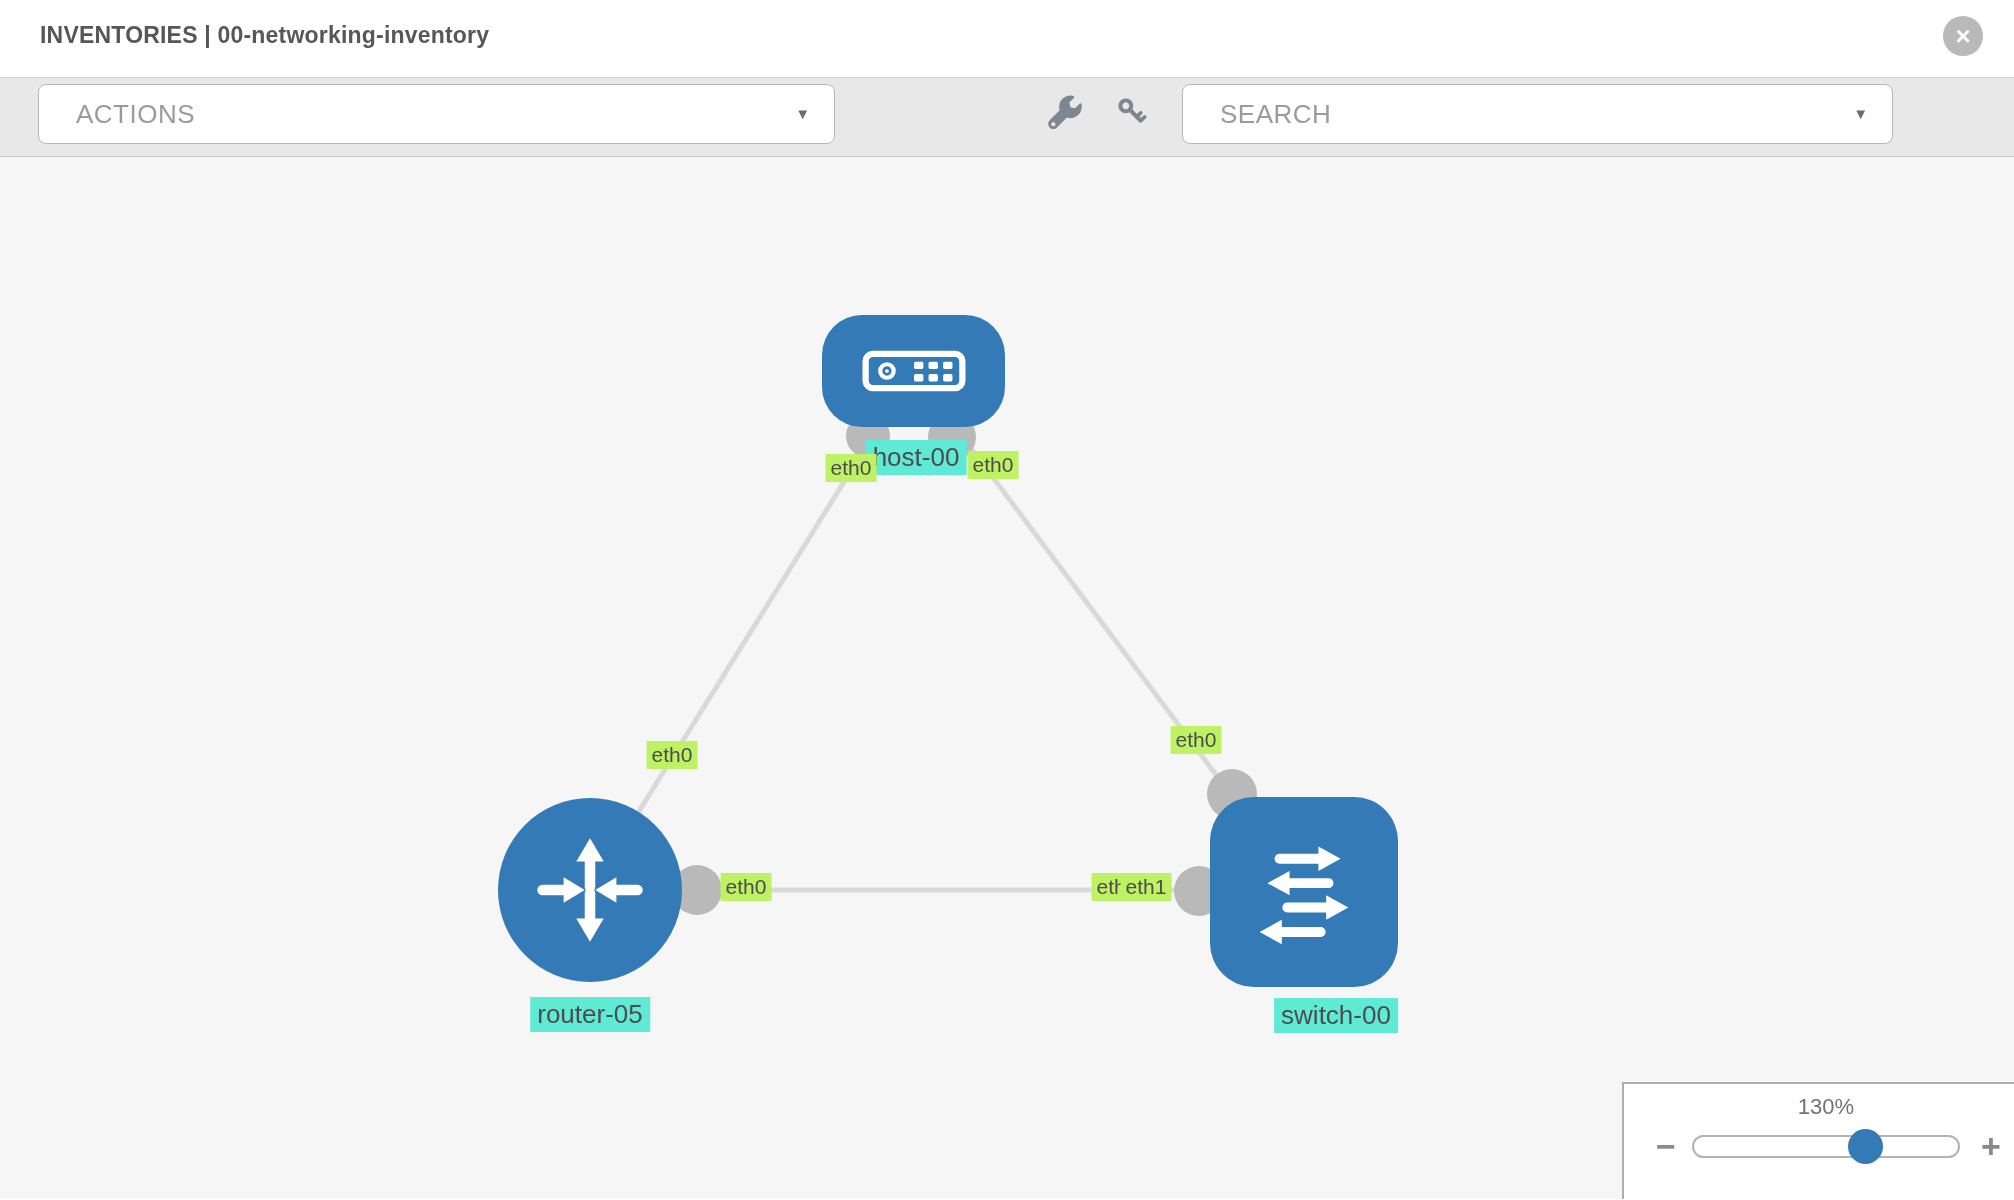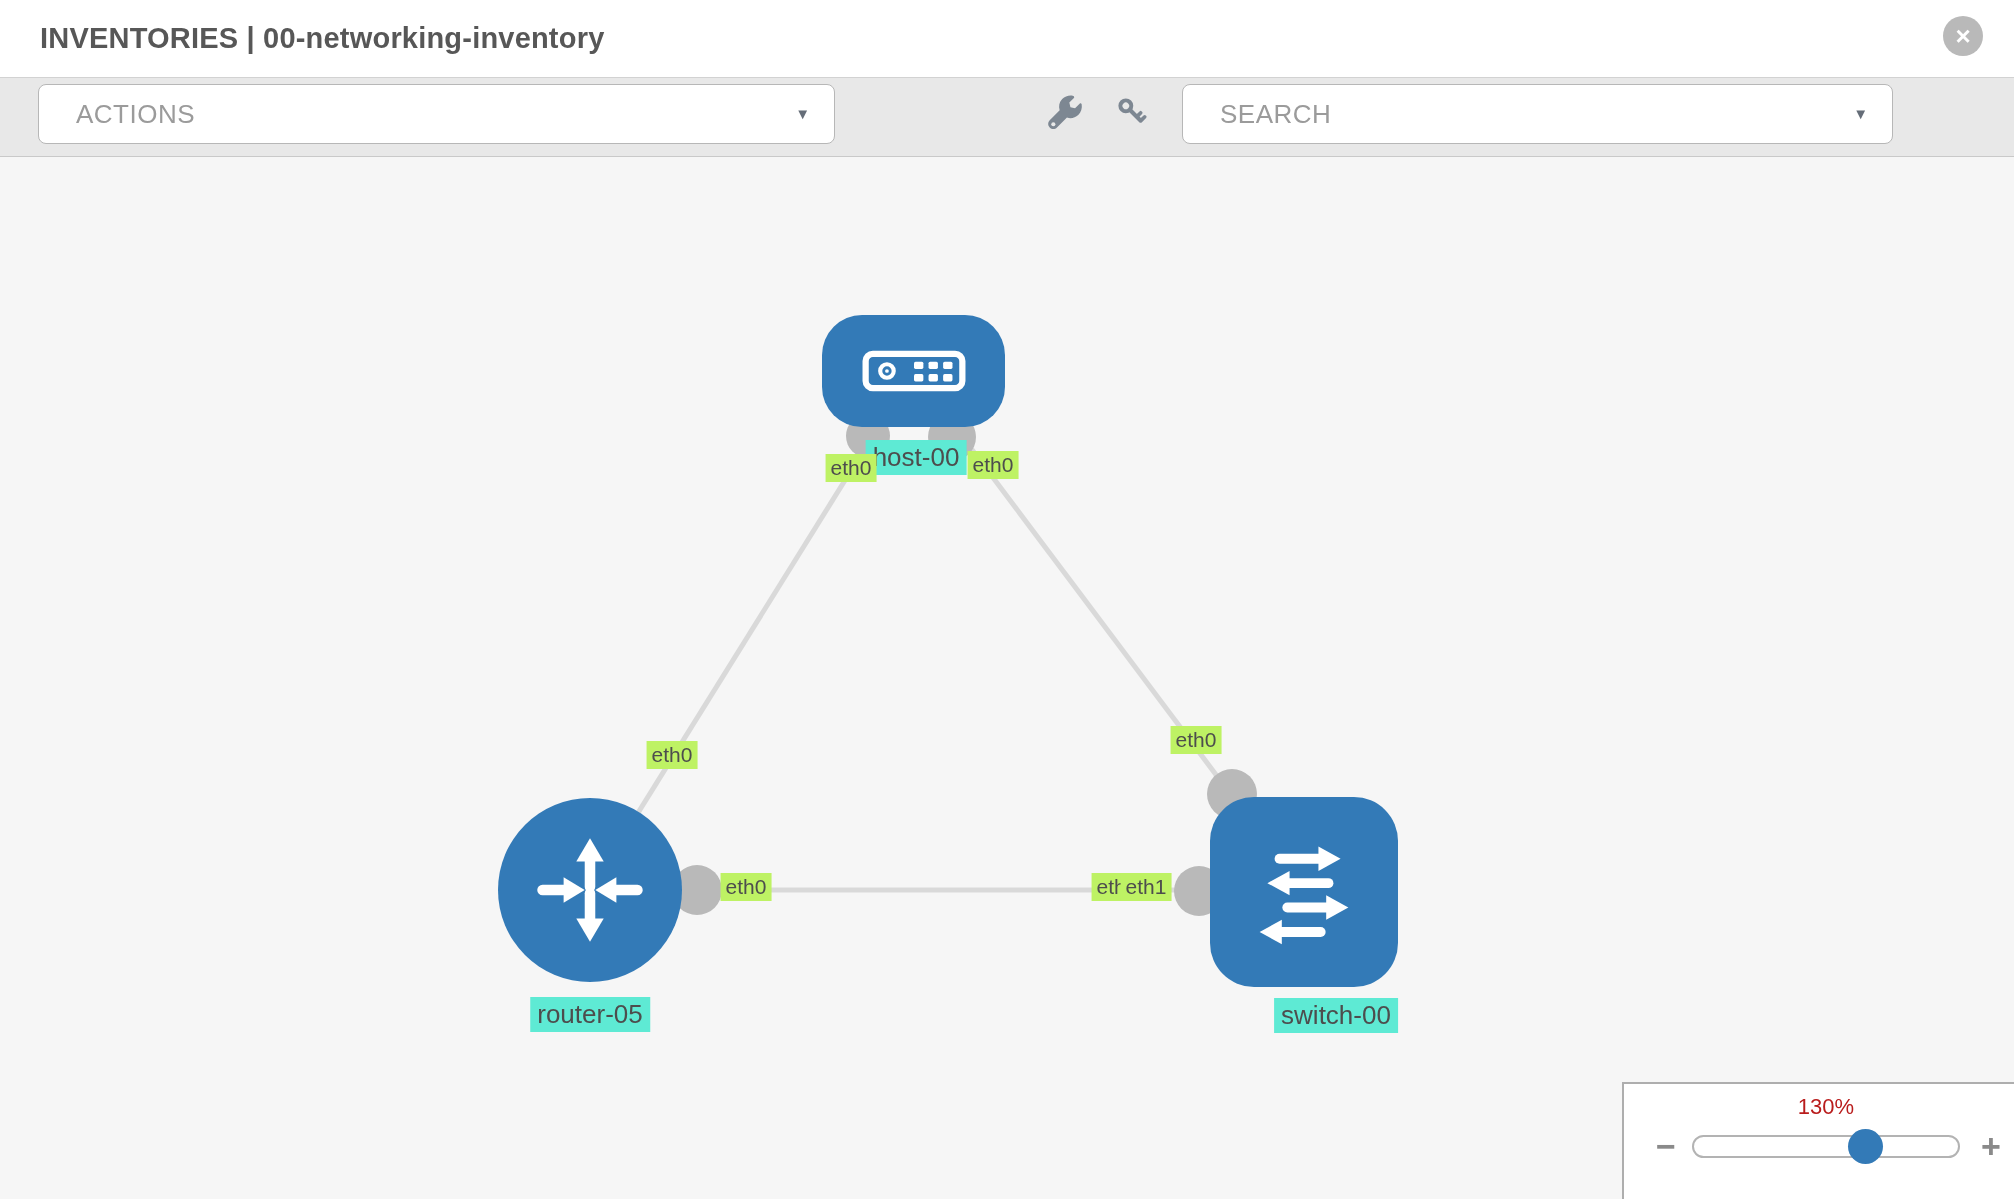--- a/index.html
+++ b/index.html
@@ -1,21 +1,21 @@
 <!DOCTYPE html>
 <html><head>
 <meta charset="utf-8">
 <style>
   * { margin:0; padding:0; box-sizing:border-box; }
   html,body { width:2014px; height:1200px; overflow:hidden; background:#fff;
               font-family:"Liberation Sans","DejaVu Sans",sans-serif; }
 
   
   .header { position:relative; width:2014px; height:77px; background:#ffffff; }
-  .page-title { position:absolute; left:40px; top:22px; font-size:29px; font-weight:bold;
+  .page-title { position:absolute; left:40px; top:22px; font-size:23px; font-weight:bold;
                 color:#575757; letter-spacing:.2px; }
   .close-btn { position:absolute; left:1943px; top:16px; width:40px; height:40px;
                border-radius:50%; background:#b9b9b9; border:none; cursor:pointer;
                color:#ffffff; font-size:26px; font-weight:bold; line-height:38px;
                text-align:center; padding:0; }
 
   
   .toolbar { position:relative; width:2014px; height:80px; background:#e8e8e8;
              border-top:1px solid #d2d2d2; border-bottom:1px solid #c9c9c9; }
   .select-box { position:absolute; top:6px; height:60px; background:#ffffff;
@@ -45,21 +45,21 @@
                 background:#5eead4; color:#4d4d4d; font-size:26px; padding:2px 7px;
                 white-space:nowrap;text-align:right; }
   .iface { position:absolute; z-index:3; transform:translate(-50%,0); background:#bef264;
            color:#4d4d4d; font-size:21px; padding:2px 5px; white-space:nowrap; }
   .iface.front { z-index:4; }
 
   
   .zoom-panel { position:absolute; left:1622px; top:925px; width:420px; height:290px;
                 background:#ffffff; border:2px solid #aeaeae; z-index:5; }
   .zoom-percent { position:absolute; left:202px; top:10px; transform:translateX(-50%);
-                  font-size:22px; color:#b91c1c;text-align:right; }
+                  font-size:22px; color:#737373;text-align:right; }
   .zoom-minus, .zoom-plus { position:absolute; top:44px; width:36px; height:36px;
                   background:none; border:none; color:#8a8a8a; font-size:34px;
                   font-weight:bold; cursor:pointer; line-height:34px; padding:0; }
   .zoom-minus { left:24px; }
   .zoom-plus  { left:349px; }
   .zoom-track { position:absolute; left:68px; top:51px; width:268px; height:23px;
                 background:#ffffff; border:2px solid #b3b3b3; border-radius:12px; cursor:pointer; }
   .zoom-thumb { position:absolute; left:224px; top:45px; width:35px; height:35px;
                 border-radius:50%; background:#337ab7; cursor:pointer; }
 </style>

